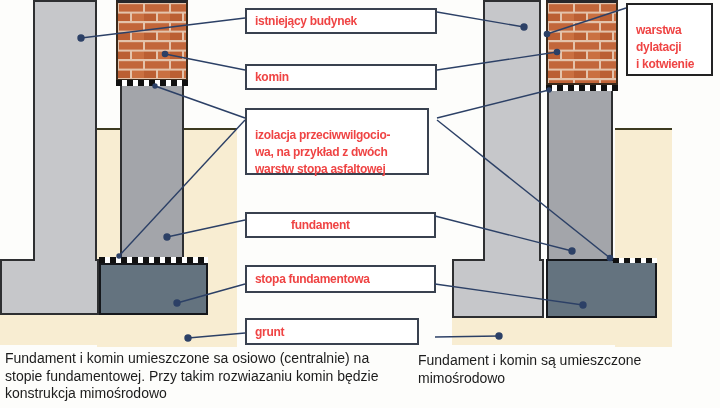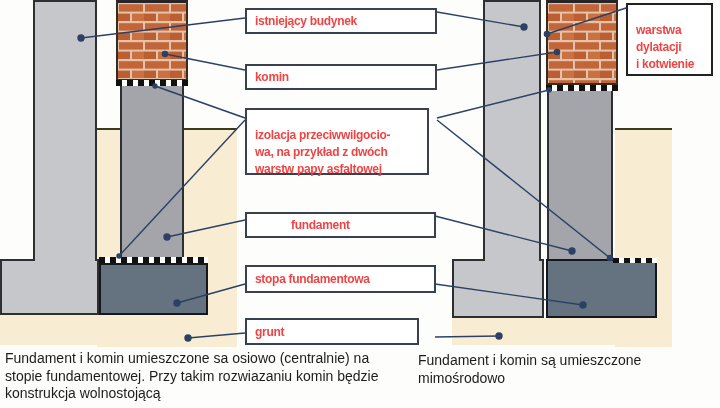--- a/index.html
+++ b/index.html
@@ -96,21 +96,21 @@
     <span>istniejący budynek</span>
   </div>
 
   <div class="abs labelbox" style="left:245px;top:64px;width:192px;height:26px;">
     <span>komin</span>
   </div>
 
   <div class="abs labelbox multi" style="left:245px;top:108px;width:184px;height:67px;">
     <div>izolacja przeciwwilgocio-</div>
     <div>wa, na przykład z dwóch</div>
-    <div>warstw papy asfaltowej</div>
+    <div>warstw stopa asfaltowej</div>
   </div>
 
   <div class="abs labelbox" style="left:245px;top:212px;width:191px;height:26px;padding-left:44px;">
     <span>fundament</span>
   </div>
 
   <div class="abs labelbox" style="left:245px;top:265px;width:191px;height:28px;">
     <span>stopa fundamentowa</span>
   </div>
 
@@ -155,21 +155,21 @@
       <line x1="435" y1="337" x2="499" y2="336"></line>
         <circle cx="499" cy="336" r="3"></circle>
       <line x1="626" y1="8" x2="547" y2="34"></line>
         <circle cx="547" cy="34" r="2.6"></circle>
     </g>
   </svg>
 
   <div class="abs caption" style="left:5px;top:350px;width:400px;">
     <div>Fundament i komin umieszczone sa osiowo (centralnie) na</div>
     <div>stopie fundamentowej. Przy takim rozwiazaniu komin będzie</div>
-    <div>konstrukcja wolnostojącą</div>
+    <div>konstrukcja mimośrodowo</div>
   </div>
 
   <div class="abs caption" style="left:418px;top:352px;width:290px;">
     <div>Fundament i komin są umieszczone</div>
     <div>mimośrodowo</div>
   </div>
 
 </div>
 
 </body></html>

